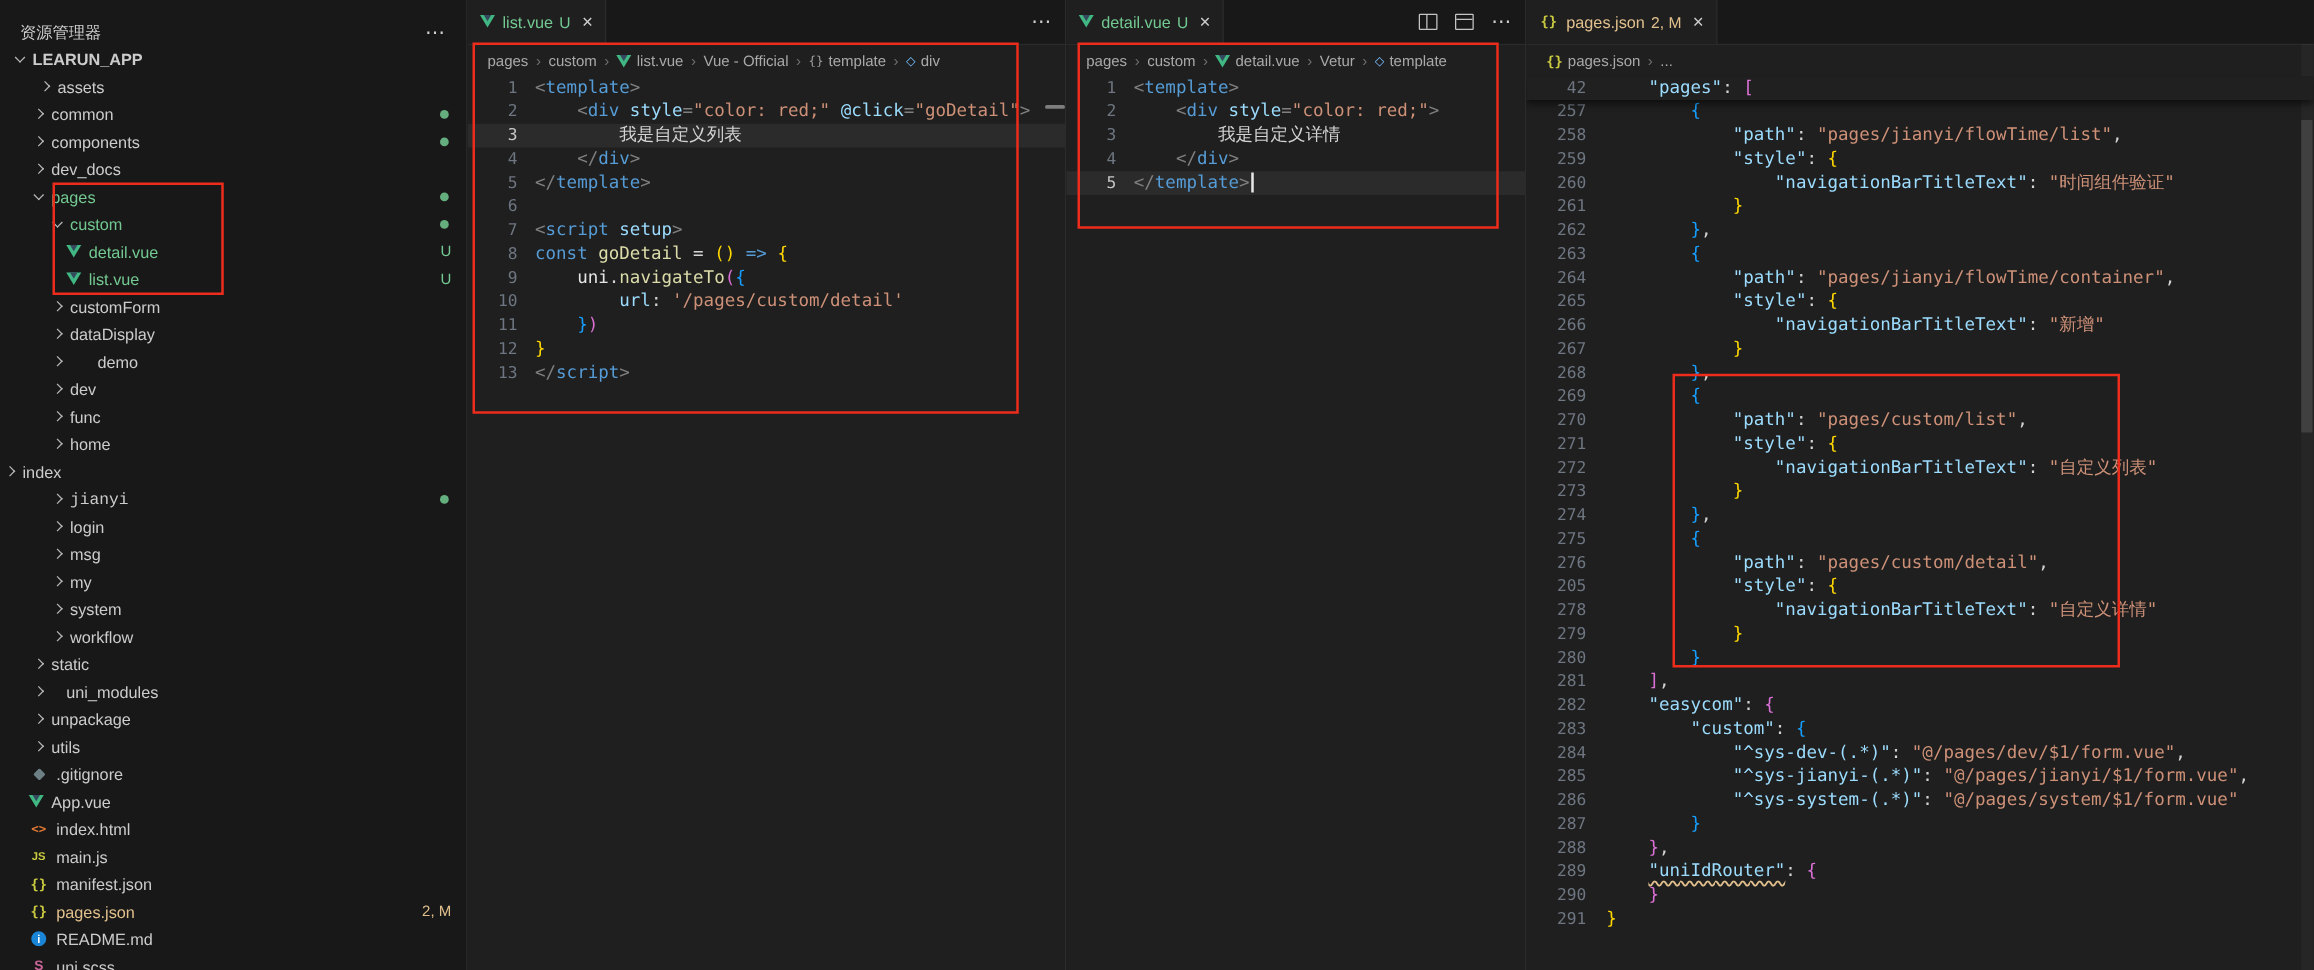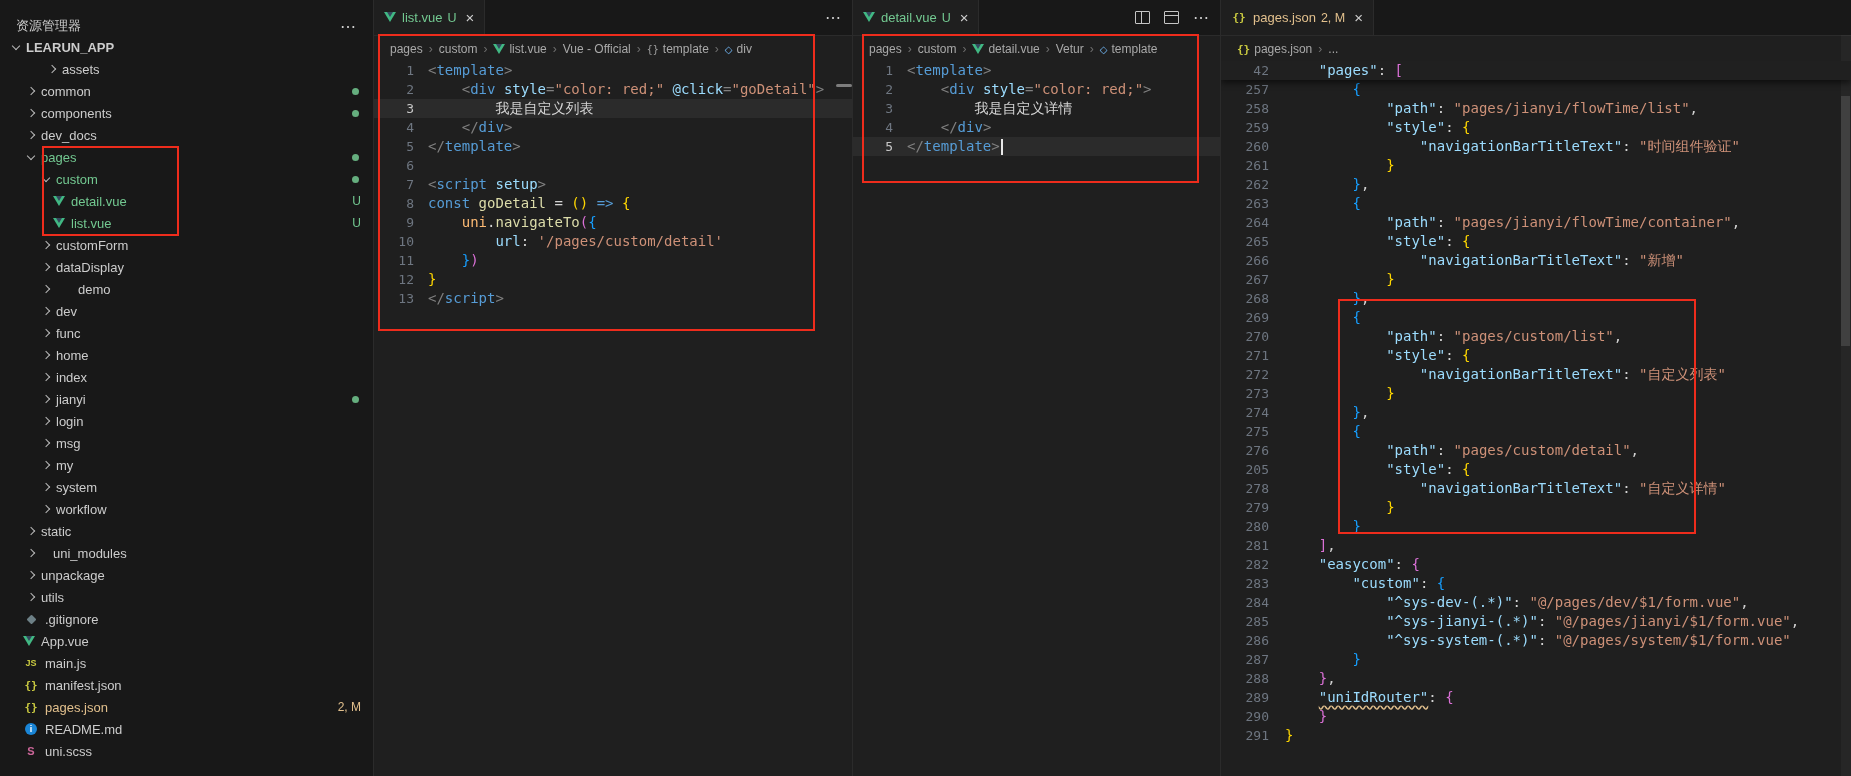--- a/index.html
+++ b/index.html
@@ -61,21 +61,21 @@
   .cl.sticky{background:#202020;box-shadow:0 3px 6px rgba(0,0,0,.55);position:relative;z-index:2;}
   .ln{width:40px;text-align:right;padding-right:14px;color:#6e7681;flex:none;font-size:13px;}
   .pane[data-idx="2"] .ln{width:48px;padding-right:16px;}
   .lc{white-space:pre;}
   .tk-p{color:#808080;}
   .tk-t{color:#569cd6;}
   .tk-a{color:#9cdcfe;}
   .tk-s{color:#ce9178;}
   .tk-k{color:#569cd6;}
   .tk-f{color:#dcdcaa;}
-  .tk-v{color:#fdba74;}
+  .tk-v{color:#e5e5e5;}
   .tk-w{color:#d4d4d4;}
   .tk-b1{color:#ffd700;}
   .tk-b2{color:#da70d6;}
   .tk-b3{color:#179fff;}
   .tk-key{color:#9cdcfe;}
   .tk-sq{text-decoration:underline wavy #e2c08d;text-underline-offset:3px;}
   .cursor{display:inline-block;width:2px;height:16px;background:#e8e8e8;vertical-align:middle;margin-left:1px;}
   
   .redbox{position:absolute;border:2px solid #ee2c1c;box-sizing:border-box;z-index:9;pointer-events:none;}
   .dash-marker{position:absolute;left:836px;top:84px;width:16px;height:3px;background:#7d7d7d;border-radius:2px;z-index:4;}
@@ -88,21 +88,21 @@
 <div class="sidebar">
   <div class="sidebar-header">
     <span>资源管理器</span>
     <span class="dots">⋯</span>
   </div>
   <div class="tree">
       <div class="tree-row" style="padding-left: 8px;">
         <span class="chev exp"></span>
         <span class="tree-label bold">LEARUN_APP</span>
       </div>
-      <div class="tree-row" style="padding-left: 28px; margin-left: 16px;">
+      <div class="tree-row" style="padding-left: 28px;">
         <span class="chev col"></span>
         <span class="tree-label">assets</span>
       </div>
       <div class="tree-row" style="padding-left: 23px;">
         <span class="chev col"></span>
         <span class="tree-label">common</span>
         <span class="row-dot"></span>
       </div>
       <div class="tree-row" style="padding-left: 23px;">
         <span class="chev col"></span>
@@ -150,25 +150,25 @@
         <span class="tree-label">dev</span>
       </div>
       <div class="tree-row" style="padding-left: 38px;">
         <span class="chev col"></span>
         <span class="tree-label">func</span>
       </div>
       <div class="tree-row" style="padding-left: 38px;">
         <span class="chev col"></span>
         <span class="tree-label">home</span>
       </div>
-      <div class="tree-row" style="padding-left: 38px;">
+      <div class="tree-row" style="">
         <span class="chev col"></span>
         <span class="tree-label">index</span>
       </div>
-      <div class="tree-row" style="padding-left: 38px;">
+      <div class="tree-row" style="padding-left: 38px; font-family: Liberation Mono, monospace;">
         <span class="chev col"></span>
         <span class="tree-label">jianyi</span>
         <span class="row-dot"></span>
       </div>
       <div class="tree-row" style="padding-left: 38px;">
         <span class="chev col"></span>
         <span class="tree-label">login</span>
       </div>
       <div class="tree-row" style="padding-left: 38px;">
         <span class="chev col"></span>
@@ -202,20 +202,24 @@
         <span class="chev col"></span>
         <span class="tree-label">utils</span>
       </div>
       <div class="tree-row" style="padding-left: 23px;">
         <span class="ficon icon-git"></span>
         <span class="tree-label">.gitignore</span>
       </div>
       <div class="tree-row" style="padding-left: 23px;">
         <span class="ficon icon-vue"></span>
         <span class="tree-label">App.vue</span>
+      </div>
+      <div class="tree-row" style="padding-left: 23px;">
+        <span class="ficon icon-html"></span>
+        <span class="tree-label">index.html</span>
       </div>
       <div class="tree-row" style="padding-left: 23px;">
         <span class="ficon icon-js"></span>
         <span class="tree-label">main.js</span>
       </div>
       <div class="tree-row" style="padding-left: 23px; text-align: right;">
         <span class="ficon icon-json"></span>
         <span class="tree-label">manifest.json</span>
       </div>
       <div class="tree-row" style="padding-left: 23px;">

